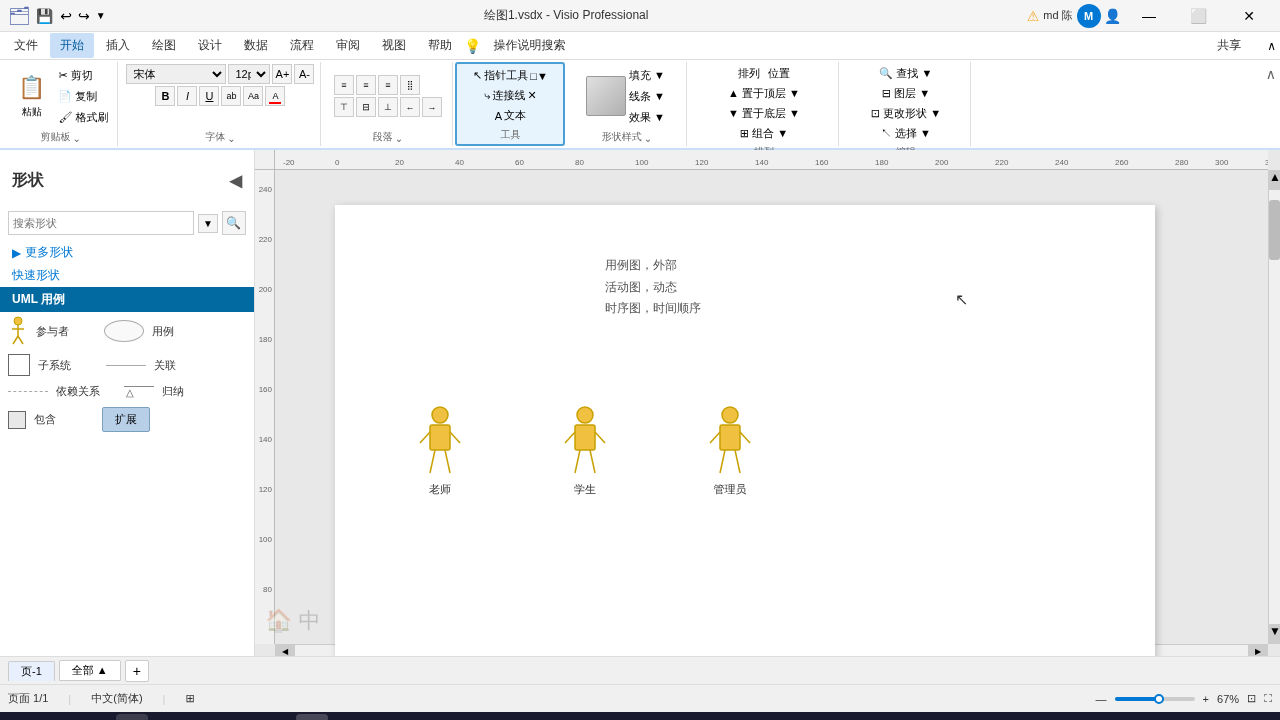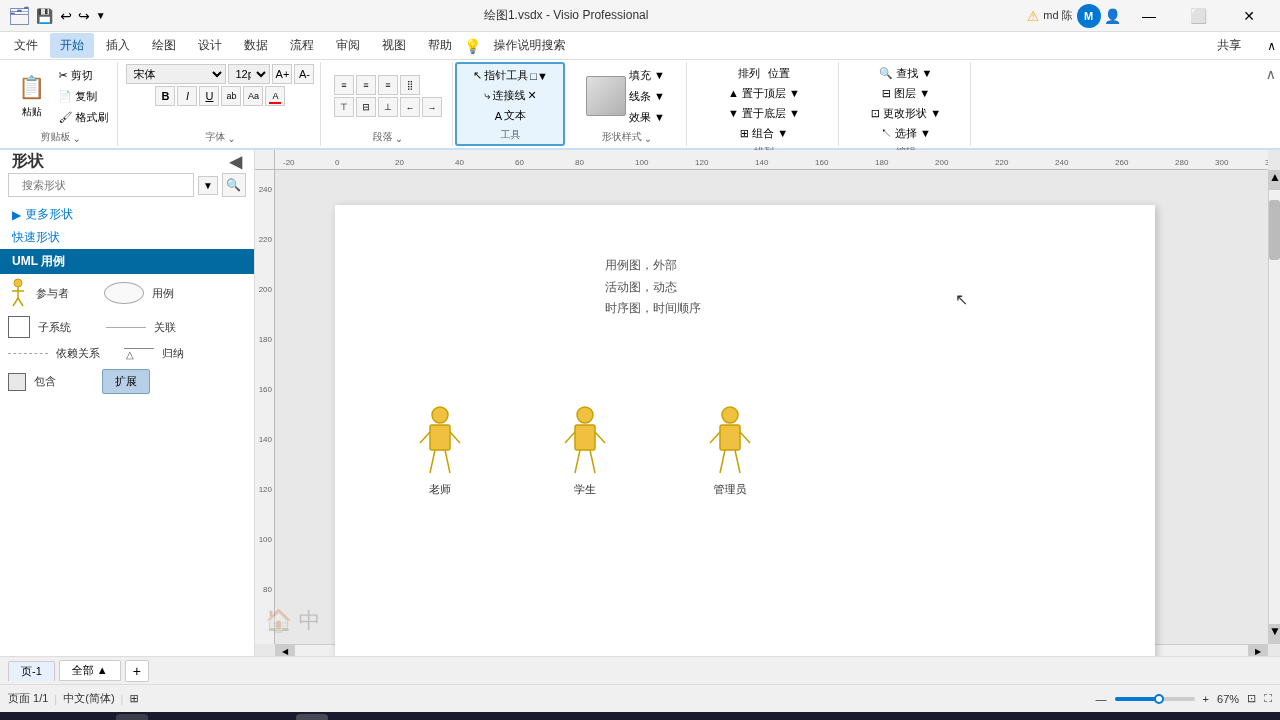--- a/index.html
+++ b/index.html
@@ -140,39 +140,39 @@
     
     .sidebar {
       width: 255px;
       background: #fff;
       border-right: 1px solid #ddd;
       display: flex;
       flex-direction: column;
       overflow: hidden;
     }
     .sidebar-title {
-      padding: 1px 12px;
+      padding: 20px 12px;
       font-size: 16px;
       font-weight: bold;
       color: #333;
       display: flex;
       align-items: center;
       justify-content: space-between;
     }
     .sidebar-search {
       display: flex;
       align-items: center;
       padding: 0 8px 6px;
       gap: 4px;
     }
     .search-input {
       flex: 1;
       height: 24px;
       border: 1px solid #ccc;
-      padding: 0 13px;
+      padding: 0 4px;
       font-size: 11px;
     }
     .search-btn {
       width: 24px;
       height: 24px;
       border: 1px solid #ccc;
       background: #f5f5f5;
       cursor: pointer;
       display: flex;
       align-items: center;
@@ -275,21 +275,21 @@
     }
 
     
     .status-bar {
       height: 28px;
       background: #f0f0f0;
       border-top: 1px solid #ddd;
       display: flex;
       align-items: center;
       padding: 0 8px;
-      gap: 6px;
+      gap: 20px;
       font-size: 11px;
       color: #333;
     }
     .status-right {
       margin-left: auto;
       display: flex;
       align-items: center;
       gap: 8px;
     }
 

